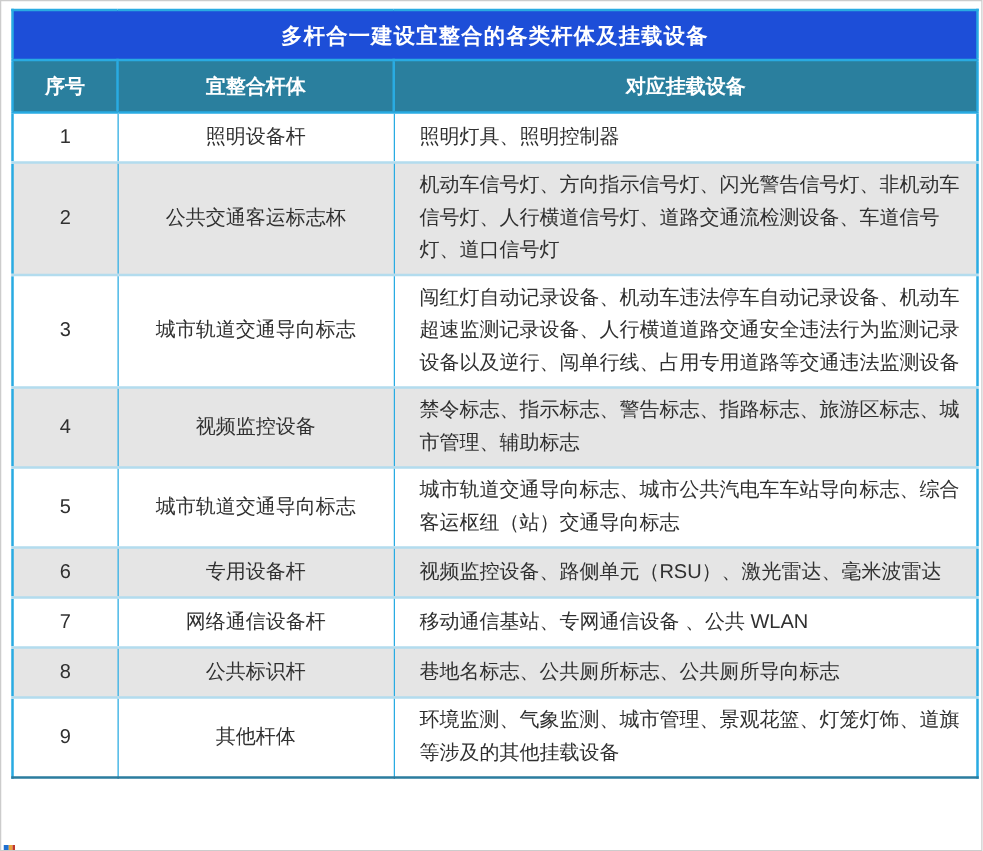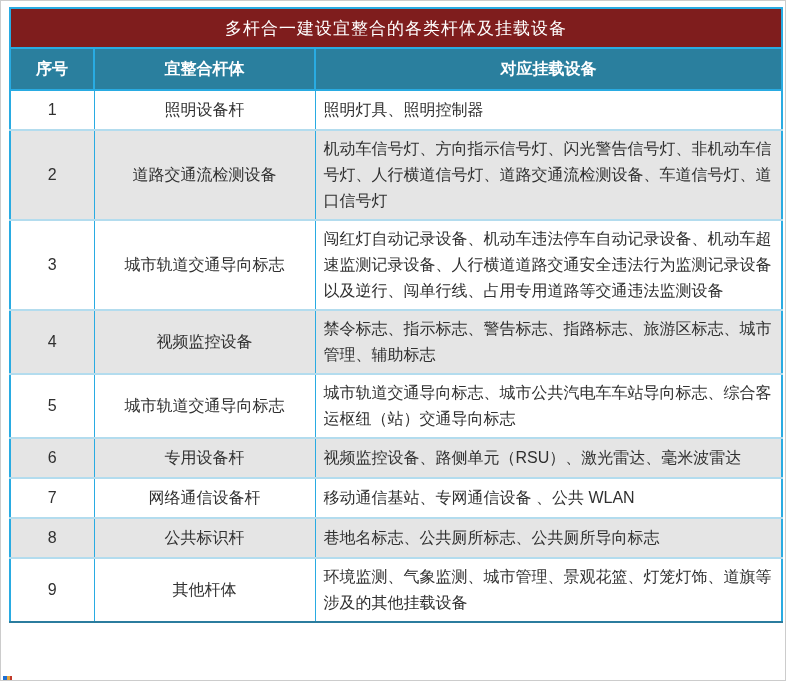--- a/index.html
+++ b/index.html
@@ -18,23 +18,23 @@
     table-layout: fixed;
     width: 772px;
     border: 2px solid #29abe2;
     border-bottom: 2px solid #2b7c9e;
   }
   col.c-num  { width: 84px; }
   col.c-pole { width: 221px; }
   col.c-dev  { width: 467px; }
 
   tr.title-row td {
-    background: #7f1d1d;
+    background: #1d4ed8;
     color: #ffffff;
-    font-weight: normal;
+    font-weight: bold;
     font-size: 17px;
     text-align: center;
     height: 36px;
     vertical-align: middle;
     border-bottom: 2px solid #29abe2;
     letter-spacing: 1px;
   }
   tr.header-row th {
     background: #2a7f9e;
     color: #ffffff;
@@ -54,21 +54,21 @@
     line-height: 26px;
     vertical-align: middle;
     padding: 5px 6px;
     border-left: 1px solid #29abe2;
     border-bottom: 2px solid #b3dcee;
   }
   tr.data-row td:first-child { border-left: none; }
   tr.data-row:last-child td { border-bottom: none; }
   tr.data-row td.num-cell  { text-align: center; height: 28px; }
   tr.data-row td.pole-cell { text-align: center; margin-top: 16px; }
-  tr.data-row td.dev-cell  { text-align: left; padding-left: 8px; }
+  tr.data-row td.dev-cell  { text-align: left; padding-left: 20px; }
   tr.data-row.alt td { background: #e5e5e5; }
   tr.data-row.plain td { background: #ffffff; }
 
   .screen-artifact {
     position: absolute;
     left: 2px; top: 675px;
     width: 9px; height: 4px;
     display: flex;
   }
   .screen-artifact .b1 { width: 4px; height: 4px; background: #1f6fd0; }
@@ -95,21 +95,21 @@
         <th>对应挂载设备</th>
       </tr>
 
       <tr class="data-row plain">
         <td class="num-cell">1</td>
         <td class="pole-cell">照明设备杆</td>
         <td class="dev-cell">照明灯具、照明控制器</td>
       </tr>
       <tr class="data-row alt">
         <td class="num-cell">2</td>
-        <td class="pole-cell">道路交通流检测设备</td>
+        <td class="pole-cell">公共交通客运标志杯</td>
         <td class="dev-cell">机动车信号灯、方向指示信号灯、闪光警告信号灯、非机动车信号灯、人行横道信号灯、道路交通流检测设备、车道信号灯、道口信号灯</td>
       </tr>
       <tr class="data-row plain">
         <td class="num-cell">3</td>
         <td class="pole-cell">城市轨道交通导向标志</td>
         <td class="dev-cell">闯红灯自动记录设备、机动车违法停车自动记录设备、机动车超速监测记录设备、人行横道道路交通安全违法行为监测记录设备以及逆行、闯单行线、占用专用道路等交通违法监测设备</td>
       </tr>
       <tr class="data-row alt">
         <td class="num-cell">4</td>
         <td class="pole-cell">视频监控设备</td>

